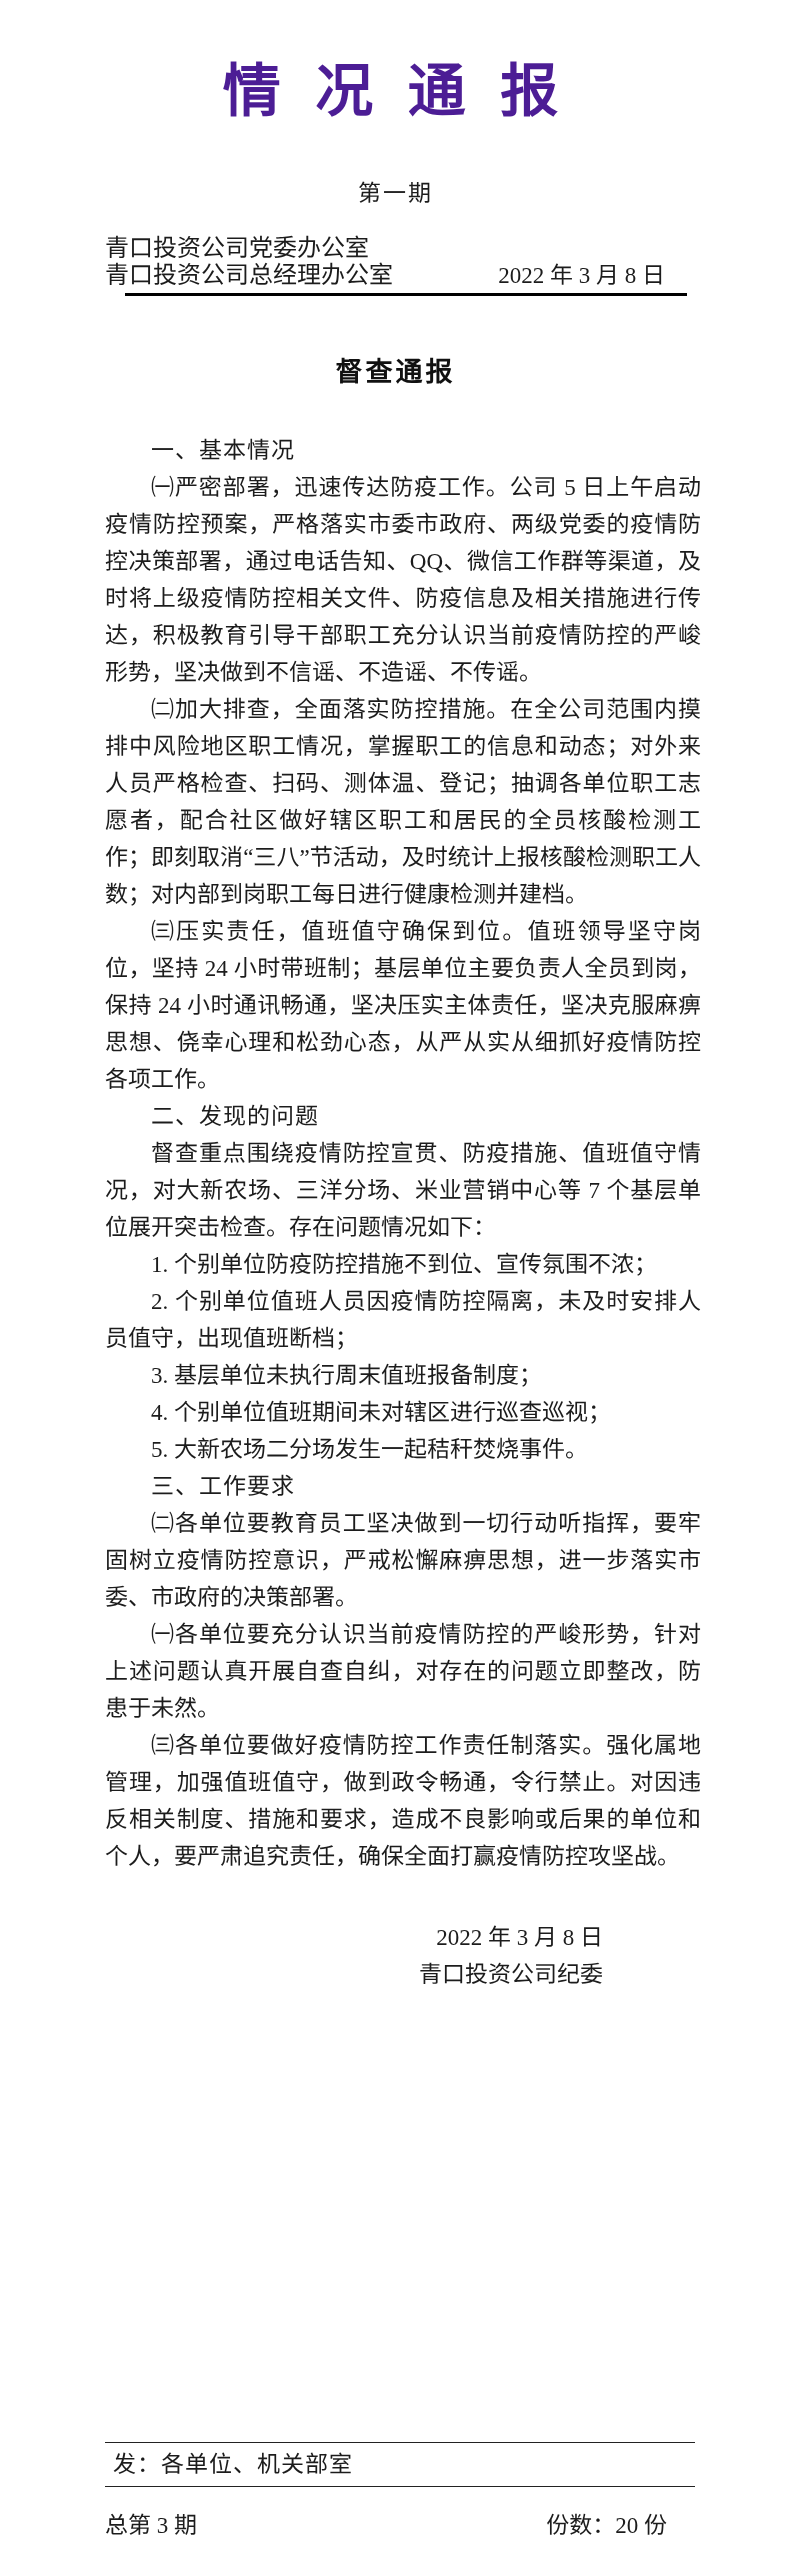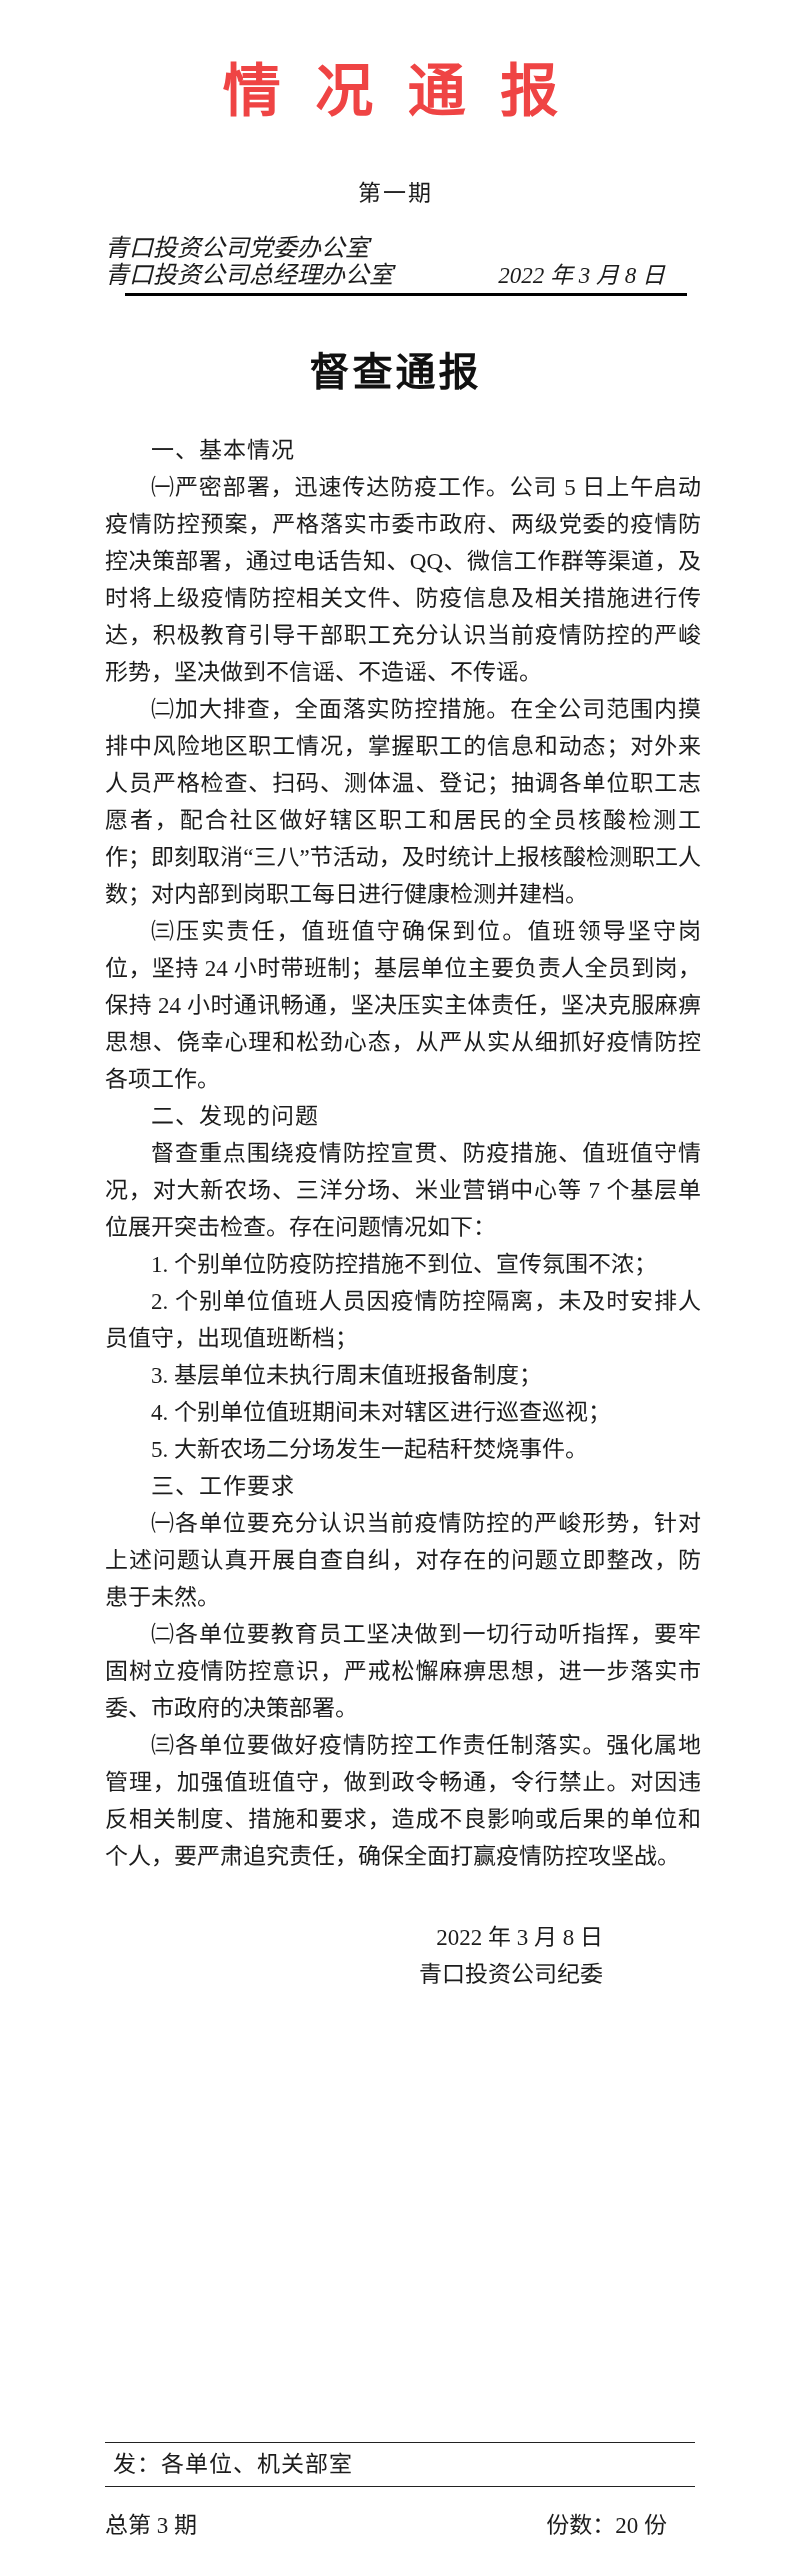--- a/index.html
+++ b/index.html
@@ -19,50 +19,50 @@
     overflow: hidden;
   }
   .masthead {
     margin: 0;
     padding-top: 58px;
     text-align: center;
     font-size: 58px;
     line-height: 1.16;
     font-weight: bold;
     letter-spacing: 10px;
-    color: #ef4444;
+    color: #4c1d95;
     font-family: "Liberation Serif", "DejaVu Serif", serif;
   }
   .issue {
     margin-top: 54px;
     text-align: center;
     font-size: 23px;
     line-height: 30px;
     letter-spacing: 2px;
   }
   .org-block {
     margin: 26px 90px 0 105px;
     font-size: 24px;
     line-height: 27px;
   }
-  .org-row { position: relative; font-style: italic; }
+  .org-row { position: relative; }
   .hdr-date {
     position: absolute;
     right: 36px;
     top: 0;
     font-size: 23px;
   }
   .rule-thick {
     margin: 4px 104px 0 125px;
     border-bottom: 3px solid #000000;
   }
   .doc-title {
     margin: 52px 0 0 0;
     text-align: center;
-    font-size: 40px;
+    font-size: 27px;
     line-height: 48px;
     font-weight: bold;
     letter-spacing: 3px;
     color: #111111;
     font-family: "Liberation Sans", "DejaVu Sans", sans-serif;
   }
   .body-text {
     margin: 36px 90px 0 105px;
     font-size: 23px;
     line-height: 37px;
@@ -144,22 +144,22 @@
     <p>督查重点围绕疫情防控宣贯、防疫措施、值班值守情况，对大新农场、三洋分场、米业营销中心等 7 个基层单位展开突击检查。存在问题情况如下：</p>
 
     <p>1. 个别单位防疫防控措施不到位、宣传氛围不浓；</p>
     <p>2. 个别单位值班人员因疫情防控隔离，未及时安排人员值守，出现值班断档；</p>
     <p>3. 基层单位未执行周末值班报备制度；</p>
     <p>4. 个别单位值班期间未对辖区进行巡查巡视；</p>
     <p>5. 大新农场二分场发生一起秸秆焚烧事件。</p>
 
     <p class="sec-head">三、工作要求</p>
 
+    <p>㈡各单位要教育员工坚决做到一切行动听指挥，要牢固树立疫情防控意识，严戒松懈麻痹思想，进一步落实市委、市政府的决策部署。</p>
     <p>㈠各单位要充分认识当前疫情防控的严峻形势，针对上述问题认真开展自查自纠，对存在的问题立即整改，防患于未然。</p>
-    <p>㈡各单位要教育员工坚决做到一切行动听指挥，要牢固树立疫情防控意识，严戒松懈麻痹思想，进一步落实市委、市政府的决策部署。</p>
     <p>㈢各单位要做好疫情防控工作责任制落实。强化属地管理，加强值班值守，做到政令畅通，令行禁止。对因违反相关制度、措施和要求，造成不良影响或后果的单位和个人，要严肃追究责任，确保全面打赢疫情防控攻坚战。</p>
   </div>
 
   <div class="closing">
     <div>2022 年 3 月 8 日</div>
     <div>青口投资公司纪委</div>
   </div>
 
   <div class="footer">
     <div class="rule-thin"></div>

